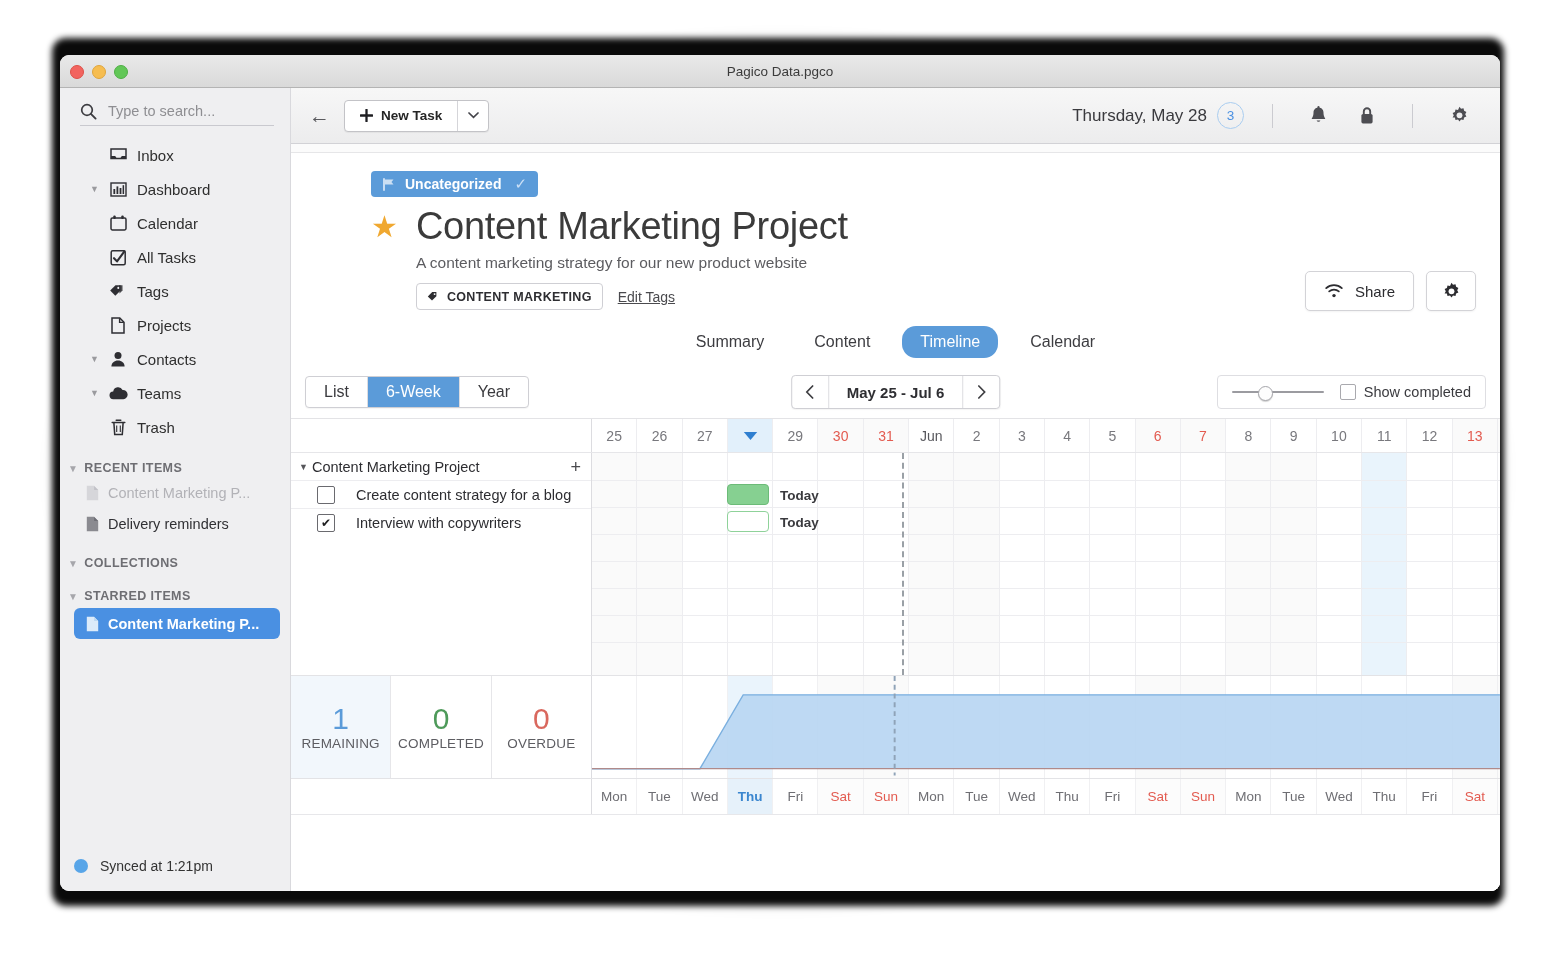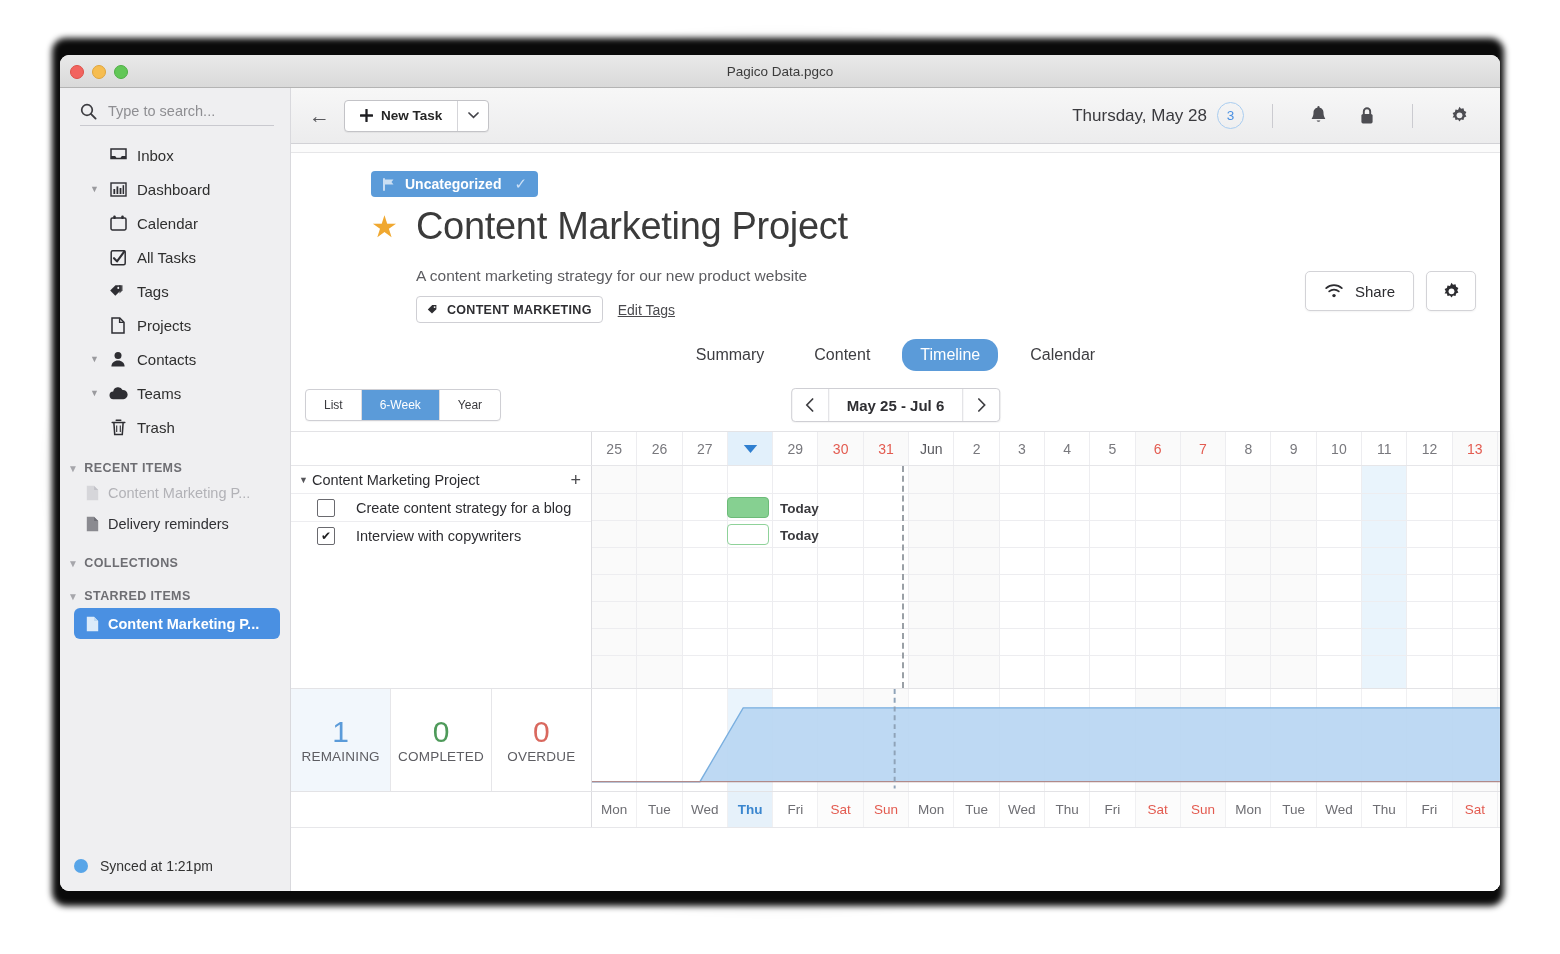--- a/index.html
+++ b/index.html
@@ -151,21 +151,21 @@
 
   .hdrpad{padding:18px 0 0 80px;position:relative;}
   .uncat{
     display:inline-flex;align-items:center;gap:9px;background:#5b9bd9;color:#fff;
     border-radius:4px;height:26px;padding:0 11px;font-size:14px;font-weight:600;
   }
   .uncat .chk{color:#cde1f6;font-size:15px;font-weight:400;margin-left:4px;}
   .proj-title-row{display:flex;align-items:center;gap:18px;margin-top:8px;}
   .star{color:#f0a830;font-size:30px;line-height:1;}
   .proj-title{font-size:38px;color:#3b3b3b;font-weight:400;letter-spacing:-.3px;}
-  .proj-desc{font-size:15.5px;color:#5c5c60;margin:19px 0 0 45px;}
+  .proj-desc{font-size:15.5px;color:#5c5c60;margin:6px 0 0 45px;}
   .tagrow{display:flex;align-items:center;gap:15px;margin:11px 0 0 45px;}
   .tagchip{
     display:inline-flex;align-items:center;gap:7px;border:1px solid #cfcfd4;border-radius:4px;
     height:25px;padding:0 10px;font-size:12.5px;color:#2d2d31;font-weight:600;letter-spacing:.3px;
     background:#fff;
   }
   .edittags{font-size:14px;color:#4a4a4e;text-decoration:underline;}
 
   .hdr-right{position:absolute;right:24px;top:118px;display:flex;gap:12px;}
   .btn-share{
@@ -188,21 +188,21 @@
   
   .tl-toolbar{
     display:flex;align-items:center;height:52px;margin-top:8px;padding:0 14px 0 14px;
     position:relative;
   }
   .segbtn{
     display:flex;height:30px;border:1px solid #cfcfd4;border-radius:4px;overflow:hidden;
     background:#fff;box-shadow:0 1px 1px rgba(0,0,0,.04);
   }
   .segbtn div{
-    display:flex;align-items:center;padding:0 18px;font-size:12px;color:#3a3a3e;
+    display:flex;align-items:center;padding:0 18px;font-size:16px;color:#3a3a3e;
     border-right:1px solid #dcdce0;
   }
   .segbtn div:last-child{border-right:0;}
   .segbtn div.on{background:#5b9bd9;color:#fff;}
   .datenav{
     position:absolute;left:50%;transform:translateX(-50%);
     display:flex;height:32px;border:1px solid #cfcfd4;border-radius:4px;overflow:hidden;background:#fff;
     box-shadow:0 1px 1px rgba(0,0,0,.04);
   }
   .datenav .arw{width:36px;display:flex;align-items:center;justify-content:center;font-size:15px;color:#3e3e42;}
@@ -611,20 +611,30 @@
                     </svg>
                 </div>
                 <div class="lbl">May 25 - Jul 6</div>
                 <div class="arw">
                   <svg width="9" height="14" viewBox="0 0 9 14">
                       <path d="M1.6 1l5.8 6-5.8 6" fill="none" stroke="#3e3e42" stroke-width="1.7" stroke-linecap="round"></path>
                     </svg>
                 </div>
               </div>
 
+              <div class="zoombox">
+                <div class="slider">
+                  <div class="track"></div>
+                  <div class="knob"></div>
+                </div>
+                <div class="showcomp">
+                  <span class="cbox"></span>
+                  <span>Show completed</span>
+                </div>
+              </div>
             </div>
 
             <div class="gantt">
 
               <div class="g-head">
                 <div class="g-leftcol"></div>
                 <div class="g-days" id="dayHeader">
                     <div class="daycell">25</div>
                     <div class="daycell">26</div>
                     <div class="daycell">27</div>

